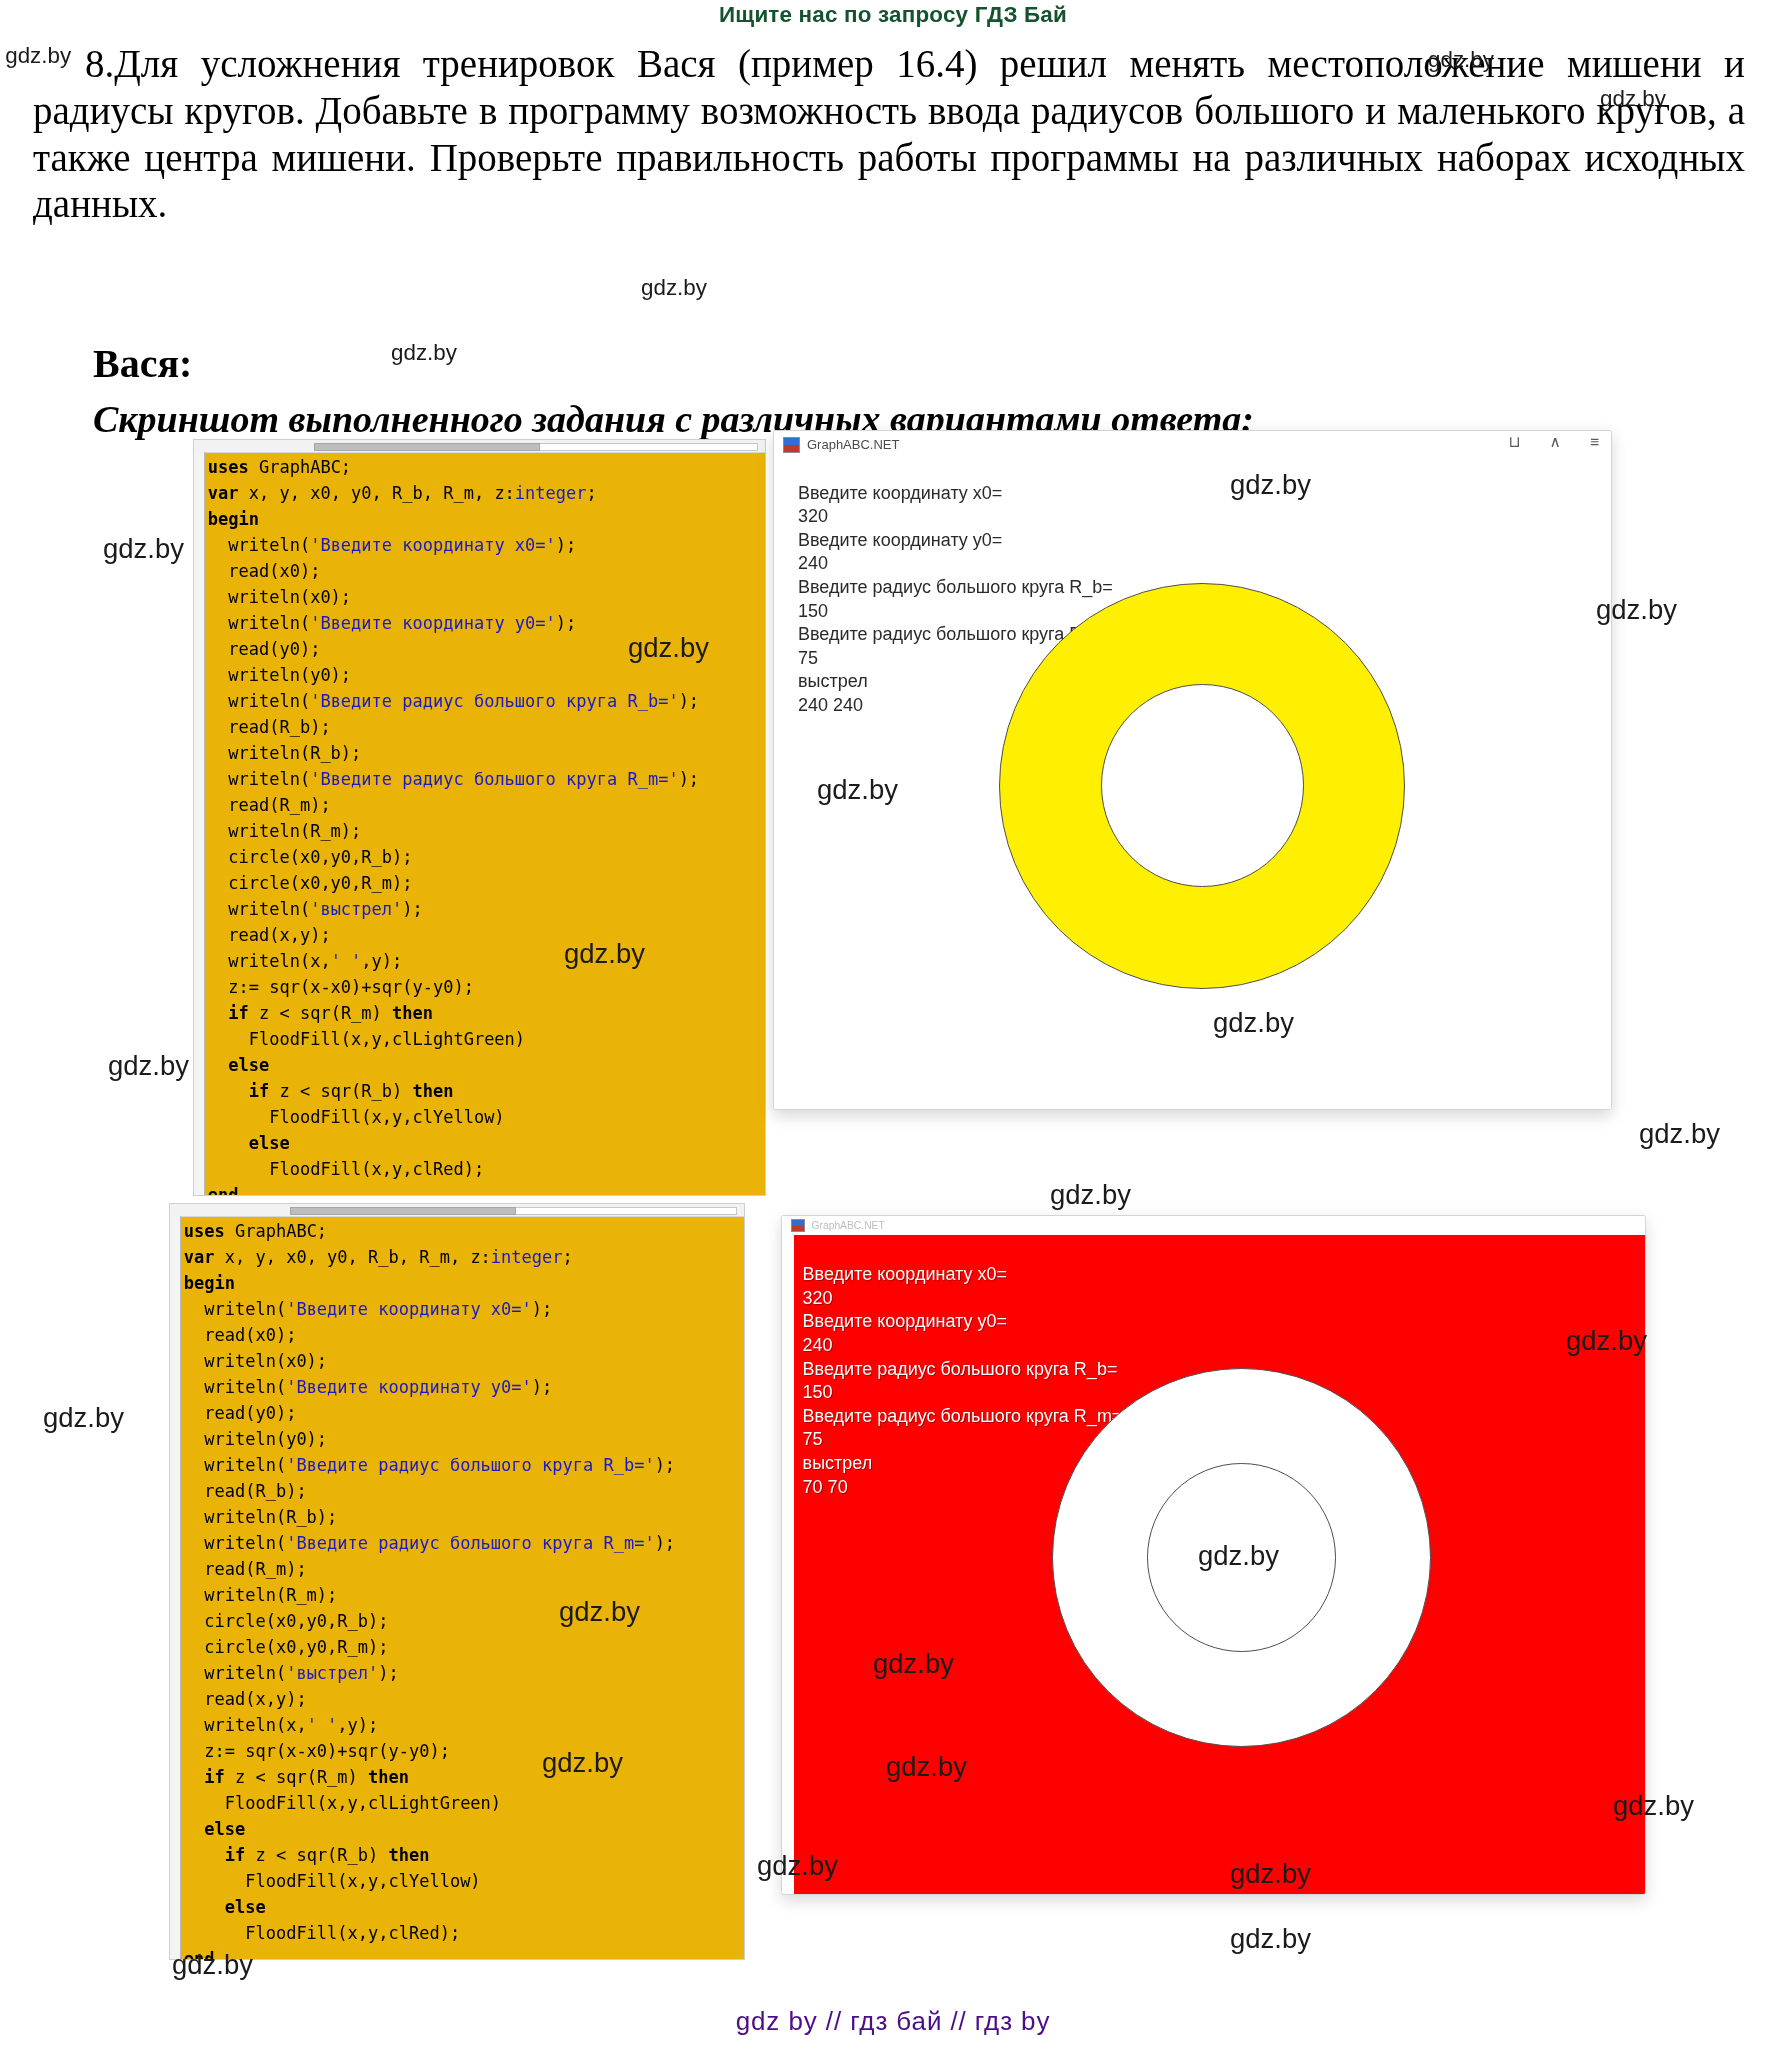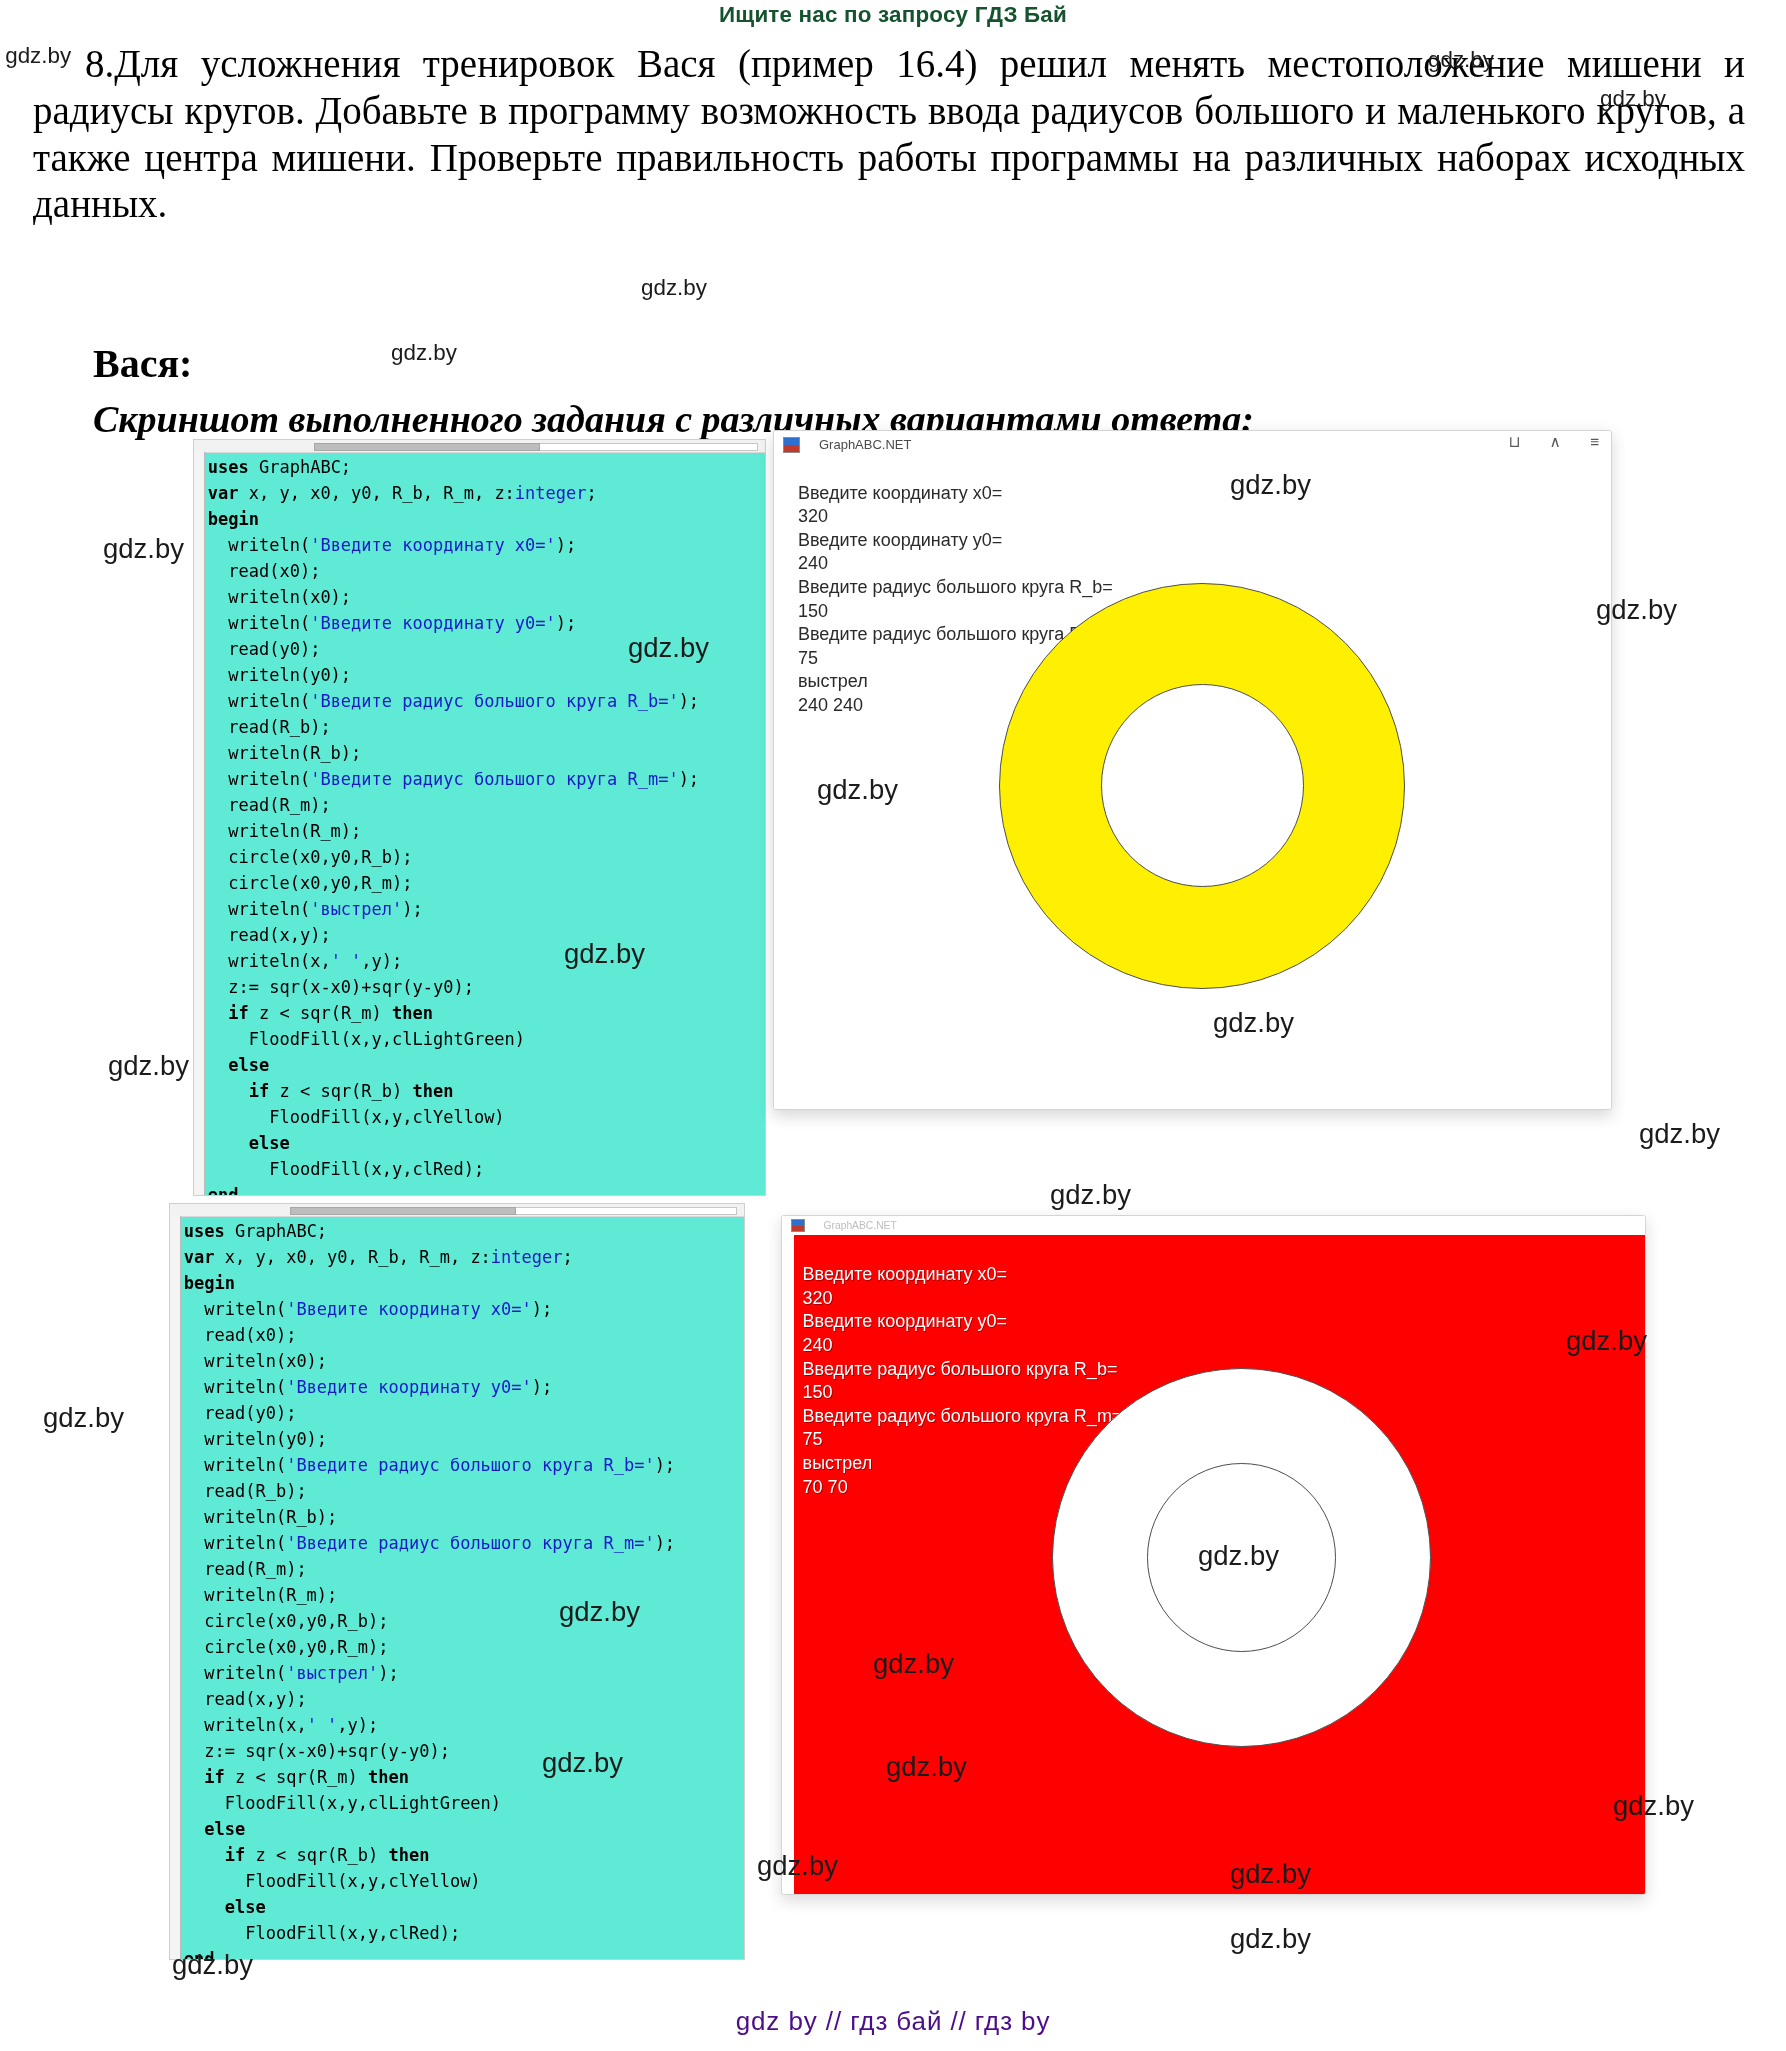--- a/index.html
+++ b/index.html
@@ -71,21 +71,21 @@
     position: absolute;
     font-family: "Liberation Sans", sans-serif;
     color: #1b1b1b;
     white-space: nowrap;
     pointer-events: none;
   }
 
   
   .editor {
     position: absolute;
-    background: #5eead4;
+    background: #eab308;
     box-sizing: border-box;
     border: 0.9px solid #cfcfcf;
     overflow: hidden;
   }
   .editor-chrome {
     position: absolute;
     left: 0;
     top: 0;
     height: 12px;
     width: 100%;
@@ -145,21 +145,20 @@
   .titlebar {
     position: absolute;
     left: 0; top: 0;
     width: 100%;
     height: 27.5px;
     background: #ffffff;
     display: flex;
     align-items: center;
     padding-left: 8.6px;
     box-sizing: border-box;
-    gap: 12px;
   }
   .tb-icon {
     width: 15.5px; height: 13.8px;
     margin-right: 6.9px;
     background:
       linear-gradient(to bottom, #2f6fd0 0 50%, #c0392b 50% 100%);
     border: 0.9px solid #8c8c8c;
     flex: 0 0 auto;
   }
   .tb-title {

